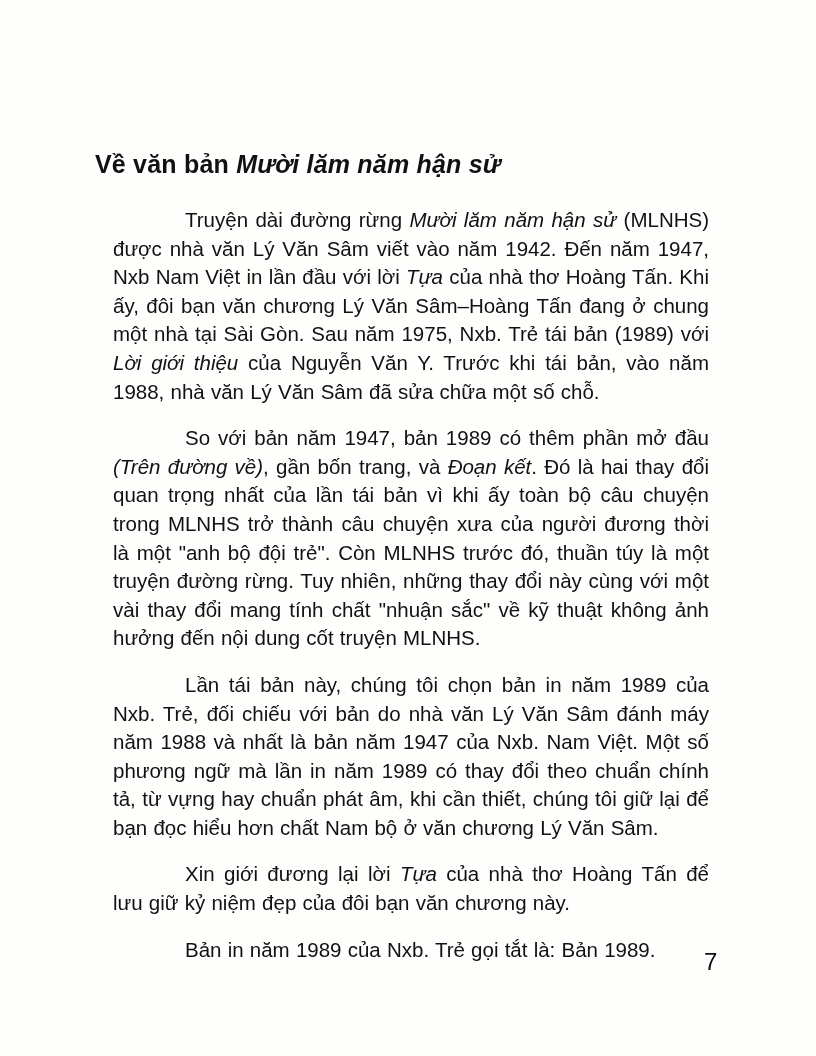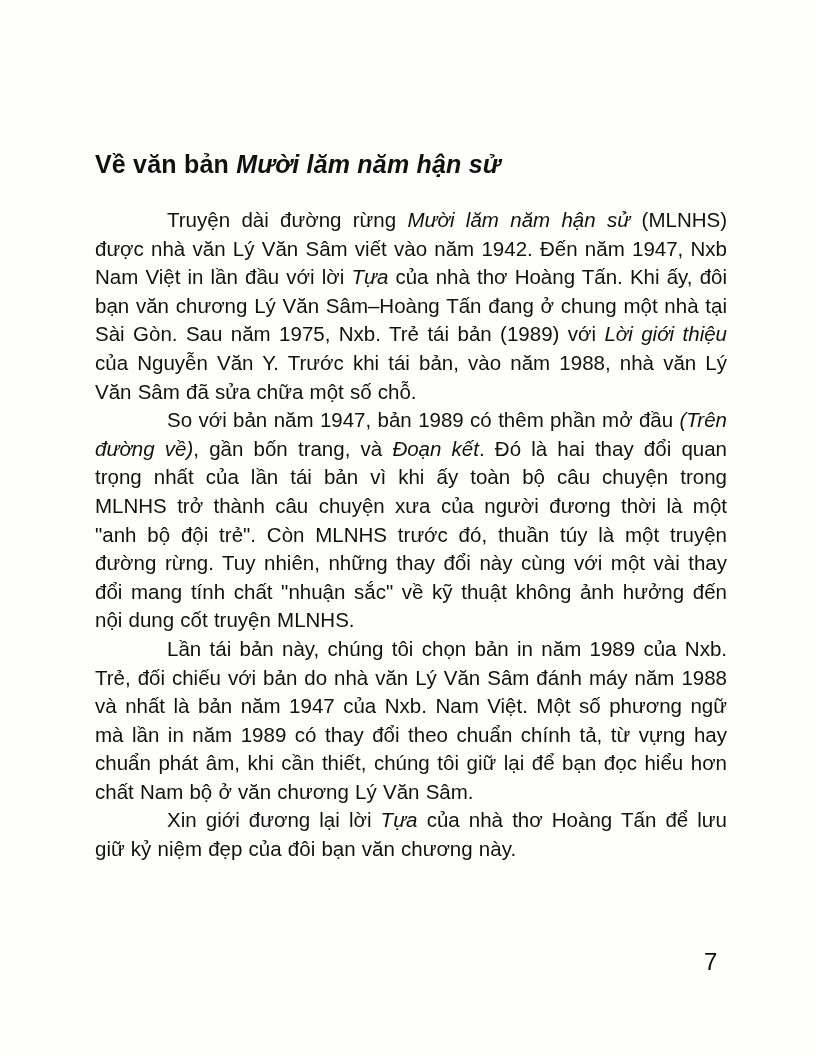--- a/index.html
+++ b/index.html
@@ -30,21 +30,21 @@
     margin: 0 0 27px 0;
     letter-spacing: 0.2px;
     white-space: nowrap;
   }
   .title em { font-style: italic; }
   .body-par {
     font-size: 20.5px;
     line-height: 28.6px;
     text-align: justify;
     text-indent: 72px;
-    margin: 0;
+    margin: 18px;
     word-spacing: 0.5px;
   }
   .body-par em { font-style: italic; }
   .page-number {
     position: absolute;
     left: 704px;
     top: 948px;
     font-size: 24px;
     color: #0d0d0d;
   }
@@ -52,15 +52,16 @@
 </head>
 <body>
 
 <div class="sheet">
   <div class="content">
     <h1 class="title"><span>Về văn bản </span><em>Mười lăm năm hận sử</em></h1>
     <p class="body-par"><span>Truyện dài đường rừng </span><em>Mười lăm năm hận sử</em><span> (MLNHS) được nhà văn Lý Văn Sâm viết vào năm 1942. Đến năm 1947, Nxb Nam Việt in lần đầu với lời </span><em>Tựa</em><span> của nhà thơ Hoàng Tấn. Khi ấy, đôi bạn văn chương Lý Văn Sâm–Hoàng Tấn đang ở chung một nhà tại Sài Gòn. Sau năm 1975, Nxb. Trẻ tái bản (1989) với </span><em>Lời giới thiệu</em><span> của Nguyễn Văn Y. Trước khi tái bản, vào năm 1988, nhà văn Lý Văn Sâm đã sửa chữa một số chỗ.</span></p>
     <p class="body-par"><span>So với bản năm 1947, bản 1989 có thêm phần mở đầu </span><em>(Trên đường về)</em><span>, gần bốn trang, và </span><em>Đoạn kết</em><span>. Đó là hai thay đổi quan trọng nhất của lần tái bản vì khi ấy toàn bộ câu chuyện trong MLNHS trở thành câu chuyện xưa của người đương thời là một "anh bộ đội trẻ". Còn MLNHS trước đó, thuần túy là một truyện đường rừng. Tuy nhiên, những thay đổi này cùng với một vài thay đổi mang tính chất "nhuận sắc" về kỹ thuật không ảnh hưởng đến nội dung cốt truyện MLNHS.</span></p>
     <p class="body-par"><span>Lần tái bản này, chúng tôi chọn bản in năm 1989 của Nxb. Trẻ, đối chiếu với bản do nhà văn Lý Văn Sâm đánh máy năm 1988 và nhất là bản năm 1947 của Nxb. Nam Việt. Một số phương ngữ mà lần in năm 1989 có thay đổi theo chuẩn chính tả, từ vựng hay chuẩn phát âm, khi cần thiết, chúng tôi giữ lại để bạn đọc hiểu hơn chất Nam bộ ở văn chương Lý Văn Sâm.</span></p>
     <p class="body-par"><span>Xin giới đương lại lời </span><em>Tựa</em><span> của nhà thơ Hoàng Tấn để lưu giữ kỷ niệm đẹp của đôi bạn văn chương này.</span></p>
+    <p class="body-par"><span>Bản in năm 1989 của Nxb. Trẻ gọi tắt là: Bản 1989.</span></p>
   </div>
   <div class="page-number">7</div>
 </div>
 
 </body></html>

